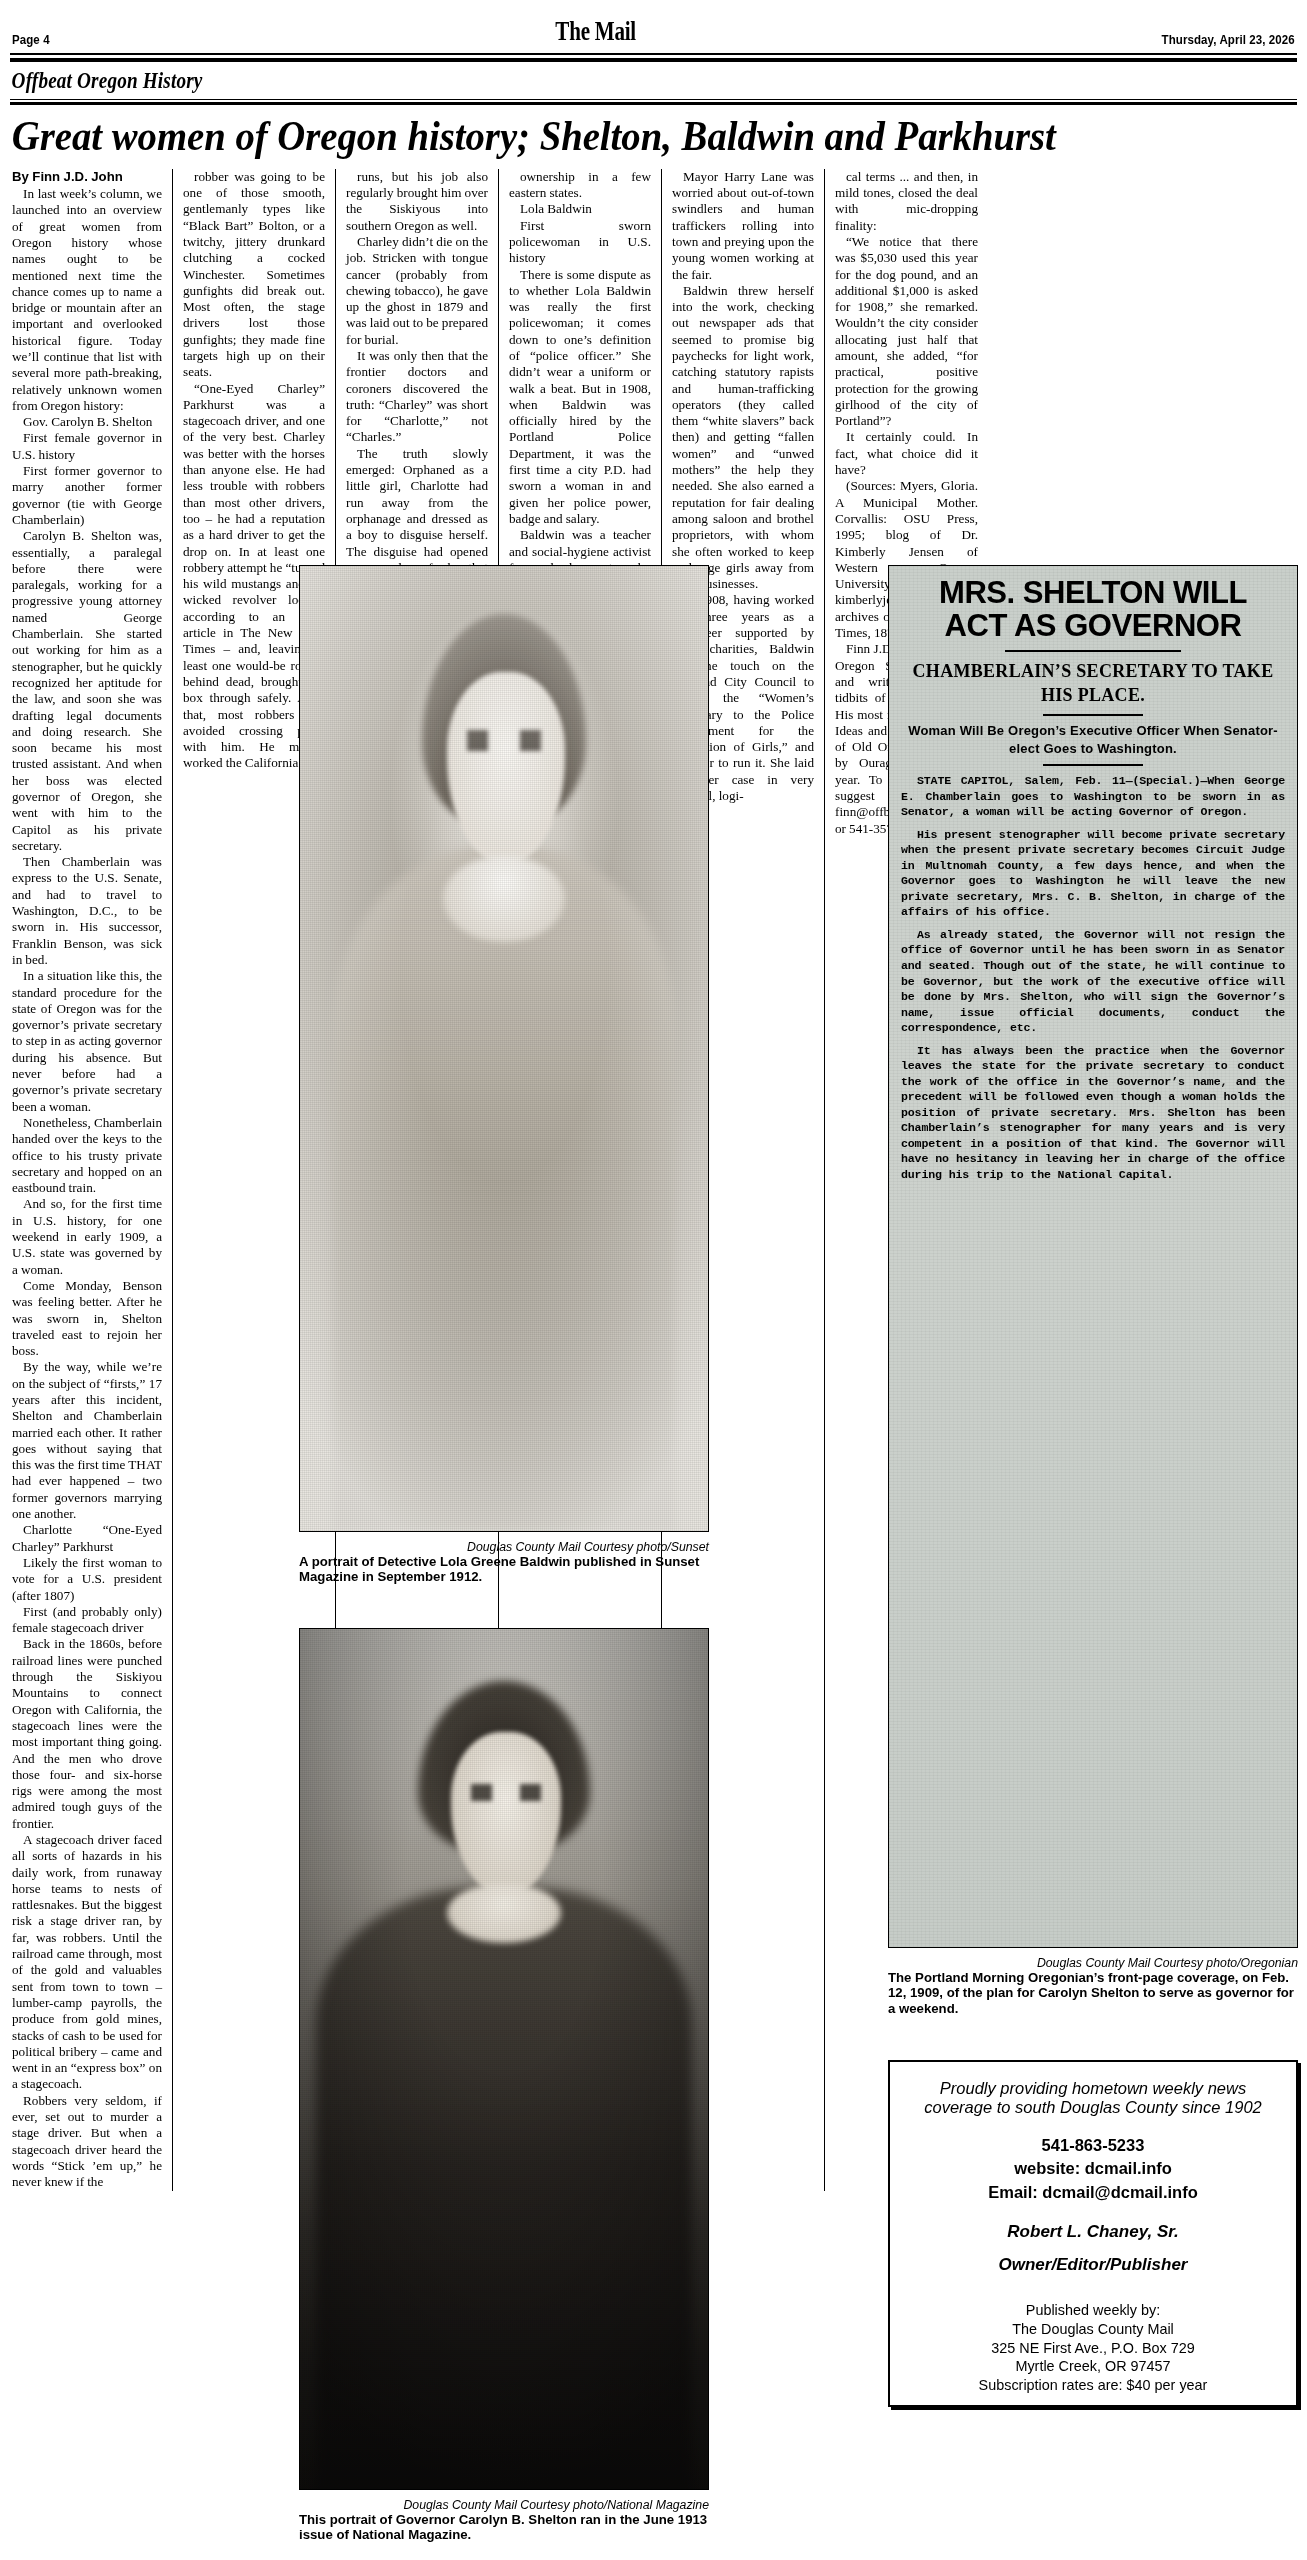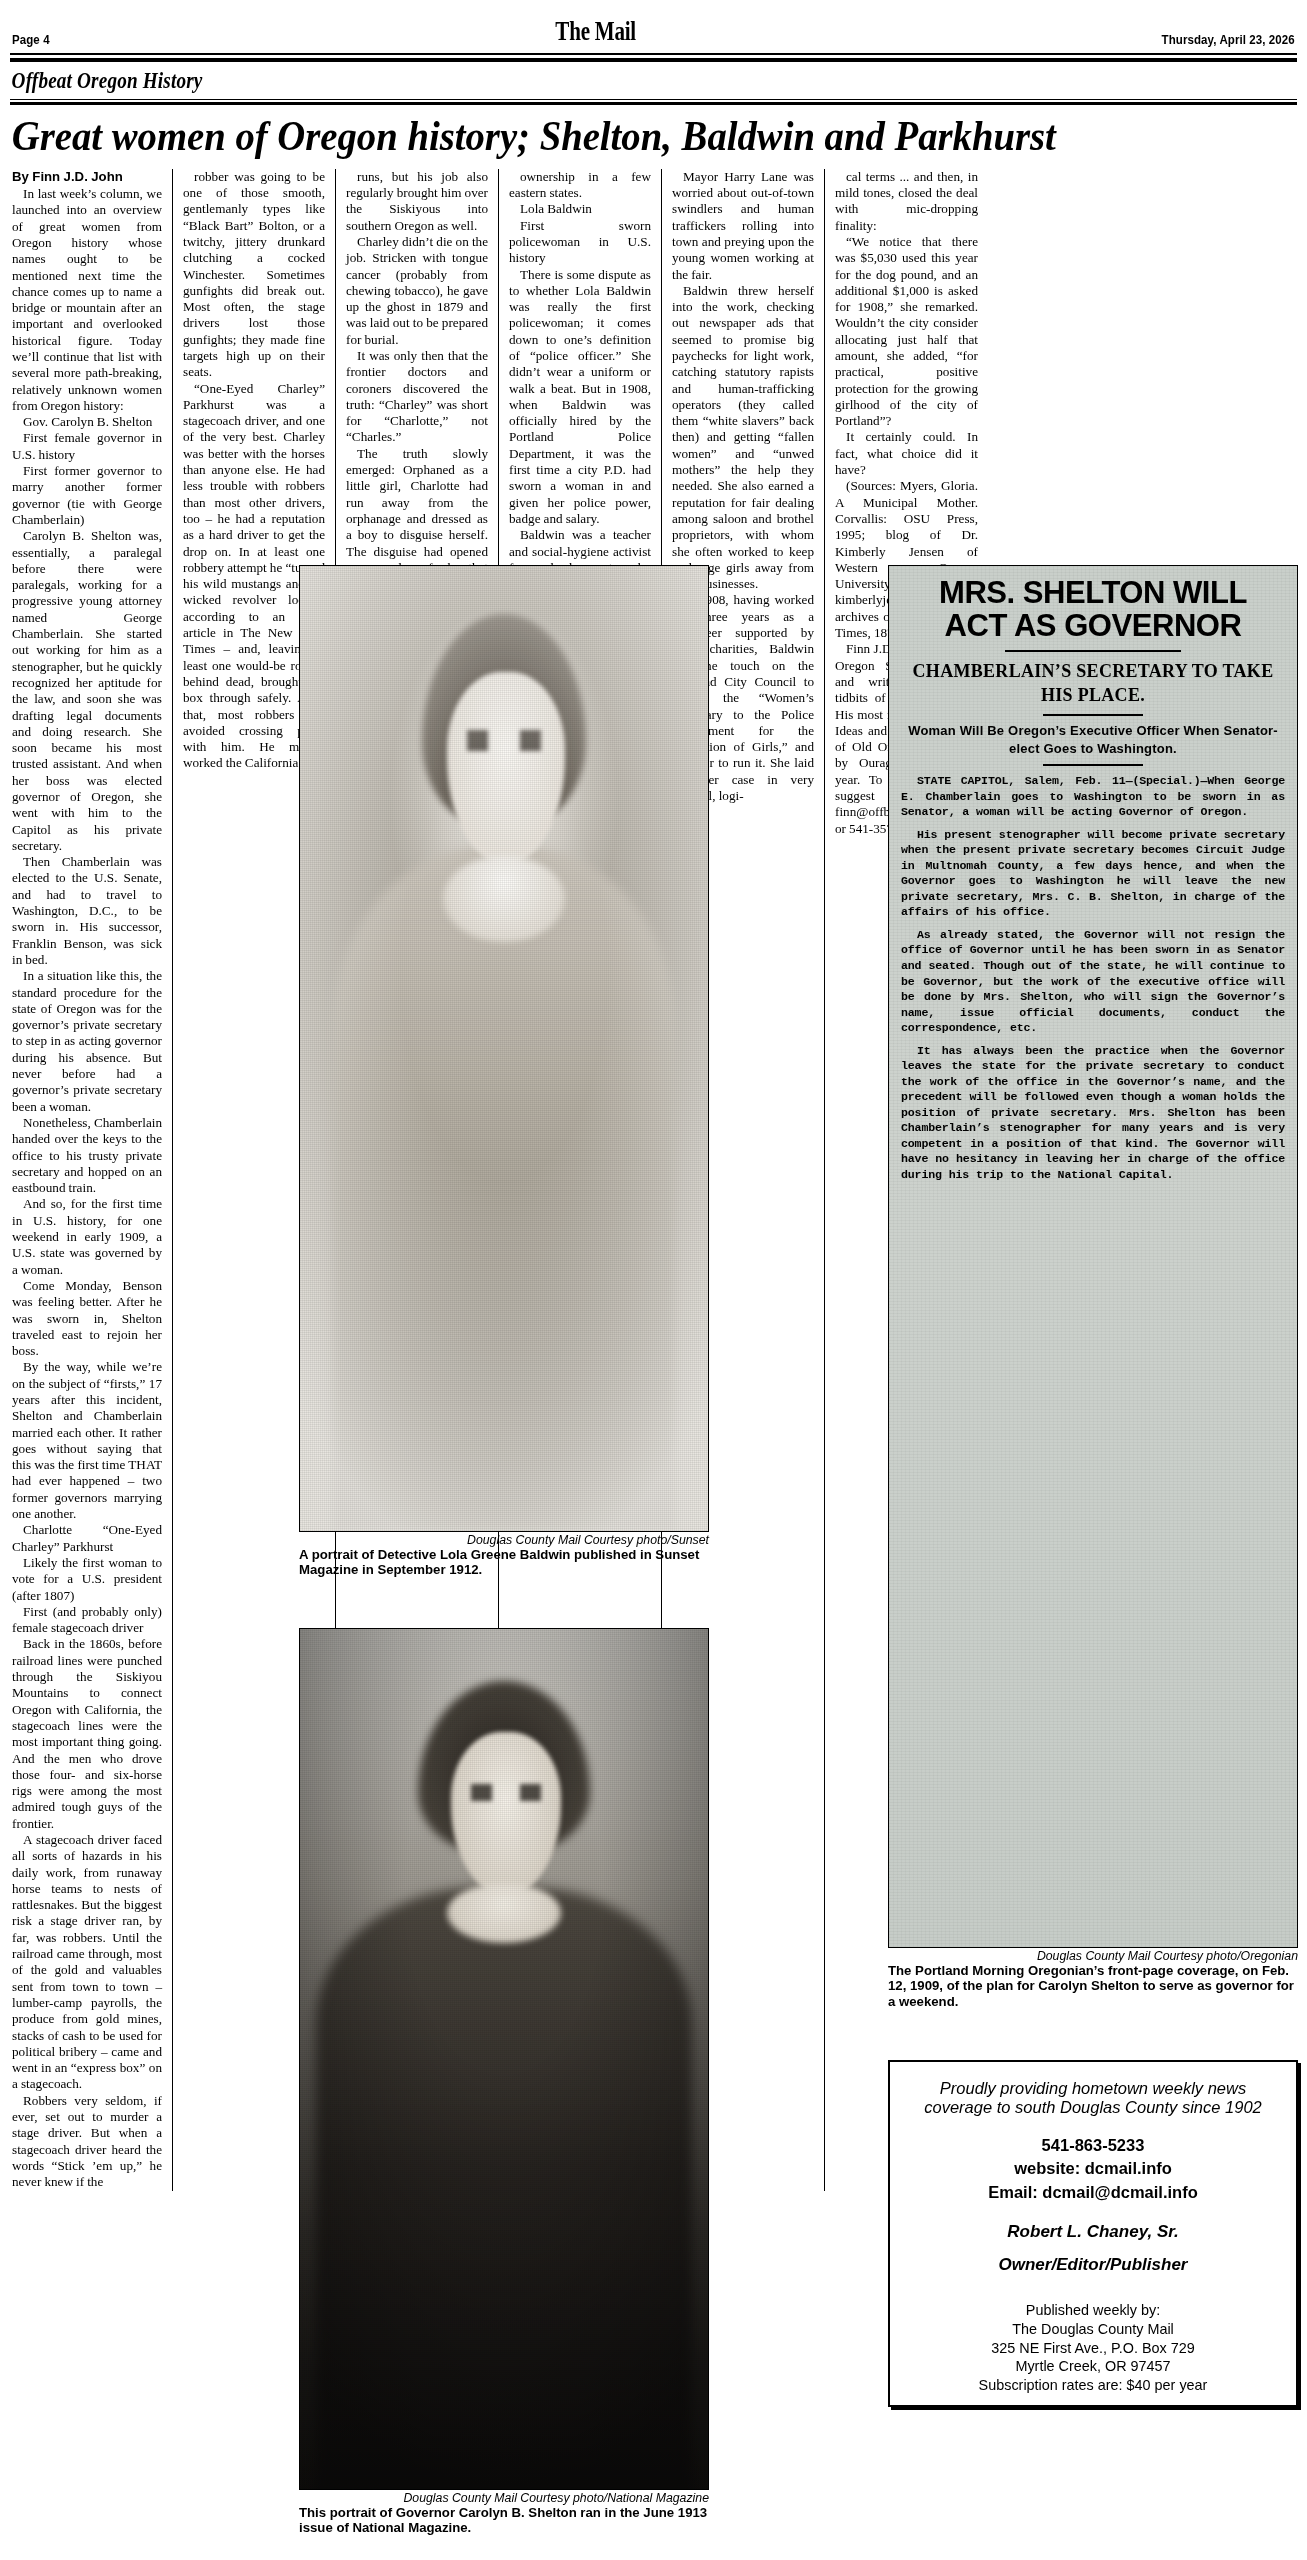--- a/index.html
+++ b/index.html
@@ -90,21 +90,21 @@
   .photo-wrap{position:absolute;}
   .photo{
     border:1.5px solid #000;
     background:#cdd3cf;
     position:relative;overflow:hidden;
   }
   .credit{
     font-family:"Liberation Sans", sans-serif;
     font-style:italic;font-size:12.3px;
     text-align:right;
-    padding-top:1px;
+    padding-top:8px;
   }
   .cap{
     font-family:"Liberation Sans", sans-serif;
     font-weight:bold;font-size:13.2px;
     line-height:1.16;
     padding-top:0px;
   }
 
   
   #photo1{left:299px;top:565px;width:410px;}
@@ -314,21 +314,21 @@
   <div class="headline">Great women of Oregon history; Shelton, Baldwin and Parkhurst</div>
 
   <div class="cols">
     <div class="col">
       <p class="byline">By Finn J.D. John</p>
       <p>In last week’s column, we launched into an overview of great women from Oregon history whose names ought to be mentioned next time the chance comes up to name a bridge or mountain after an important and overlooked historical figure. Today we’ll continue that list with several more path-breaking, relatively unknown women from Oregon history:</p>
       <p>Gov. Carolyn B. Shelton</p>
       <p>First female governor in U.S. history</p>
       <p>First former governor to marry another former governor (tie with George Chamberlain)</p>
       <p>Carolyn B. Shelton was, essentially, a paralegal before there were paralegals, working for a progressive young attorney named George Chamberlain. She started out working for him as a stenographer, but he quickly recognized her aptitude for the law, and soon she was drafting legal documents and doing research. She soon became his most trusted assistant. And when her boss was elected governor of Oregon, she went with him to the Capitol as his private secretary.</p>
-      <p>Then Chamberlain was elected to the U.S. Senate, and had to travel to Washington, D.C., to be sworn in. His successor, Franklin Benson, was sick in bed.</p>
+      <p>Then Chamberlain was express to the U.S. Senate, and had to travel to Washington, D.C., to be sworn in. His successor, Franklin Benson, was sick in bed.</p>
       <p>In a situation like this, the standard procedure for the state of Oregon was for the governor’s private secretary to step in as acting governor during his absence. But never before had a governor’s private secretary been a woman.</p>
       <p>Nonetheless, Chamberlain handed over the keys to the office to his trusty private secretary and hopped on an eastbound train.</p>
       <p>And so, for the first time in U.S. history, for one weekend in early 1909, a U.S. state was governed by a woman.</p>
       <p>Come Monday, Benson was feeling better. After he was sworn in, Shelton traveled east to rejoin her boss.</p>
       <p>By the way, while we’re on the subject of “firsts,” 17 years after this incident, Shelton and Chamberlain married each other. It rather goes without saying that this was the first time THAT had ever happened – two former governors marrying one another.</p>
       <p>Charlotte “One-Eyed Charley” Parkhurst</p>
       <p>Likely the first woman to vote for a U.S. president (after 1807)</p>
       <p>First (and probably only) female stagecoach driver</p>
       <p>Back in the 1860s, before railroad lines were punched through the Siskiyou Mountains to connect Oregon with California, the stagecoach lines were the most important thing going. And the men who drove those four- and six-horse rigs were among the most admired tough guys of the frontier.</p>
       <p>A stagecoach driver faced all sorts of hazards in his daily work, from runaway horse teams to nests of rattlesnakes. But the biggest risk a stage driver ran, by far, was robbers. Until the railroad came through, most of the gold and valuables sent from town to town – lumber-camp payrolls, the produce from gold mines, stacks of cash to be used for political bribery – came and went in an “express box” on a stagecoach.</p>

